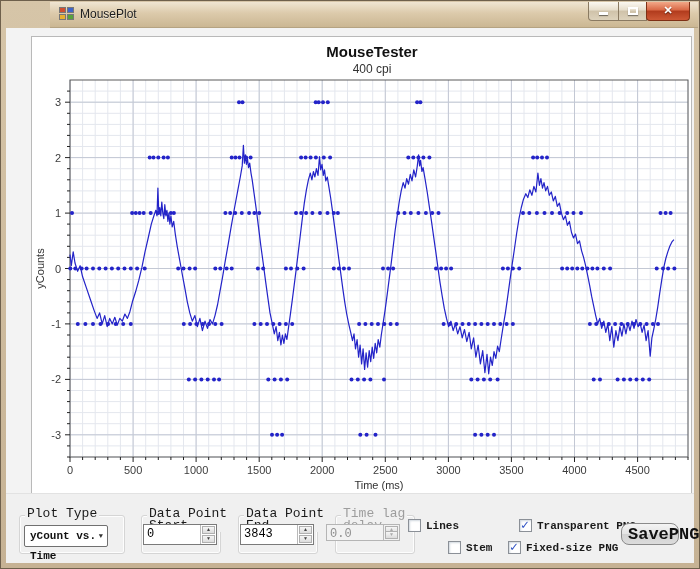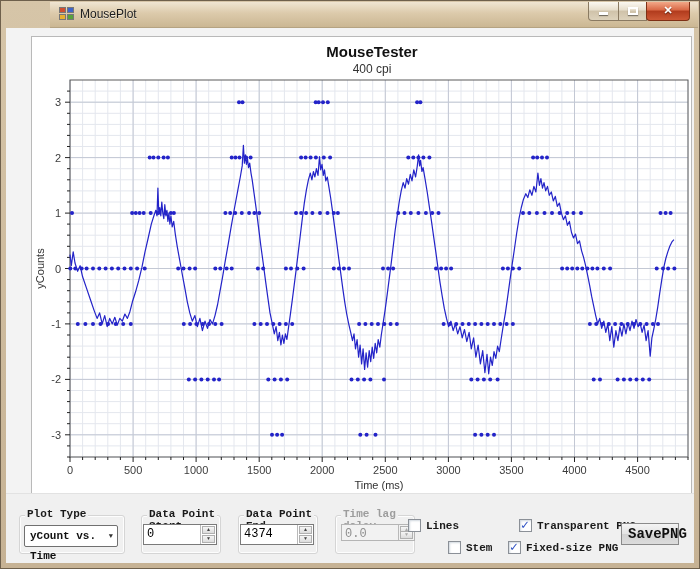--- a/index.html
+++ b/index.html
@@ -29,21 +29,21 @@
     font-size:11px;font-weight:bold;text-shadow:0 1px 1px rgba(0,0,0,.5);}
   .content{position:absolute;left:5px;right:5px;top:27px;bottom:5px;background:#f3f3f3;}
   .chart-panel{position:absolute;left:25px;top:8px;width:659px;height:457px;background:#fff;
     border:1px solid #b9b9b9;box-sizing:content-box;}
   .strip{position:absolute;left:0;right:0;top:465px;bottom:0;background:#f0f0f0;
     border-top:1px solid #e2e2e2;font-family:"Liberation Mono",monospace;}
   
   .gb{position:absolute;border:1px solid #d5d5d5;border-radius:3px;
     box-shadow:inset 0 0 0 1px #fdfdfd;height:37px;}
   .gb-cap{position:absolute;left:5px;top:-8px;background:#f0f0f0;padding:0 2px;
-    font-size:11px;font-weight:bold;color:#1a1a1a;line-height:12px;white-space:pre;}
+    font-size:13px;font-weight:normal;color:#1a1a1a;line-height:12px;white-space:pre;}
   .gb.disabled,.gb.disabled .gb-cap{color:#9d9d9d;}
   .combo{position:absolute;background:#fff;border:1px solid #707070;border-radius:2px;
     font-size:11px;font-weight:bold;color:#111;line-height:20px;padding-left:5px;
     box-sizing:border-box;cursor:default;}
   .combo .arrow{position:absolute;right:4px;top:0;font-size:7px;color:#333;line-height:20px;}
   .updown{position:absolute;background:#fff;border:1px solid #7a7a7a;box-sizing:border-box;
     font-size:12px;color:#000;}
   .updown .val{position:absolute;left:3px;top:2px;}
   .updown.disabled{background:#f2f2f2;color:#8f8f8f;border-color:#b5b5b5;}
   .spin{position:absolute;right:0;top:0;bottom:0;width:15px;border-left:1px solid #b9b9b9;}
@@ -51,23 +51,23 @@
     background:linear-gradient(#f6f6f6,#dcdcdc);text-align:center;font-size:5px;color:#444;
     line-height:7px;box-sizing:border-box;}
   .spin .up{top:1px;} .spin .dn{bottom:1px;}
   .cb{position:absolute;display:flex;align-items:center;cursor:default;}
   .cb .box{width:13px;height:13px;background:#fff;border:1px solid #8b9097;box-sizing:border-box;
     position:relative;box-shadow:inset 1px 1px 2px rgba(120,140,160,.35);}
   .cb .mark{position:absolute;left:1px;top:-3px;font-size:13px;font-weight:bold;color:#3053c4;
     display:none;}
   .cb.checked .mark{display:block;}
   .cb .cb-label{margin-left:5px;font-size:11px;font-weight:bold;color:#1a1a1a;white-space:pre;}
-  .btn{position:absolute;border:1px solid #8a8a8a;border-radius:0;
+  .btn{position:absolute;border:1px solid #8a8a8a;border-radius:8px;
     background:linear-gradient(#f4f4f4,#e3e3e3 50%,#d2d2d2 50%,#dcdcdc);
-    font-family:"Liberation Mono",monospace;font-size:14px;font-weight:bold;color:#111;
+    font-family:"Liberation Mono",monospace;font-size:17px;font-weight:bold;color:#111;
     text-align:center;cursor:default;}
 </style>
 </head>
 <body>
 
 <div class="window">
   <div class="titlebar">
     <div class="app-icon">
       <span class="p" style="left:0;top:0;background:#d04f2f"></span>
       <span class="p" style="left:8px;top:0;background:#3f64c8"></span>
@@ -537,51 +537,51 @@
             <circle cx="462.0" cy="397.8" r="2"></circle>
           </g>
         </svg>
     </div>
 
     <div class="strip">
 
       <div class="gb" style="left:13px;top:21px;width:104px;">
         <span class="gb-cap">Plot Type</span>
       </div>
-      <div class="combo" style="left:18px;top:31px;width:94px;height:22px;">
+      <div class="combo" style="left:18px;top:31px;width:84px;height:22px;">
         <span>yCount vs. Time</span>
         <span class="arrow">▼</span>
       </div>
 
       <div class="gb" style="left:135px;top:21px;width:78px;">
         <span class="gb-cap"><span>Data Point</span><br><span>Start</span></span>
       </div>
       <div class="updown" style="left:137px;top:30px;width:74px;height:21px;">
         <span class="val">0</span>
         <span class="spin">
           <span class="sb up">▲</span>
           <span class="sb dn">▼</span>
         </span>
       </div>
 
       <div class="gb" style="left:232px;top:21px;width:78px;">
         <span class="gb-cap"><span>Data Point</span><br><span>End</span></span>
       </div>
       <div class="updown" style="left:234px;top:30px;width:74px;height:21px;">
-        <span class="val">4374</span>
+        <span class="val">3843</span>
         <span class="spin">
           <span class="sb up">▲</span>
           <span class="sb dn">▼</span>
         </span>
       </div>
 
       <div class="gb disabled" style="left:329px;top:21px;width:78px;">
         <span class="gb-cap" style="color:#9d9d9d;"><span>Time lag</span><br><span>delay</span></span>
       </div>
-      <div class="updown disabled" style="left:335px;top:30px;width:74px;height:17px;">
+      <div class="updown disabled" style="left:320px;top:30px;width:74px;height:17px;">
         <span class="val">0.0</span>
         <span class="spin">
           <span class="sb up" style="color:#aaa;">▲</span>
           <span class="sb dn" style="color:#aaa;">▼</span>
         </span>
       </div>
 
       <label class="cb" style="left:402px;top:25px;">
         <span class="box"></span>
         <span class="cb-label">Lines</span>

